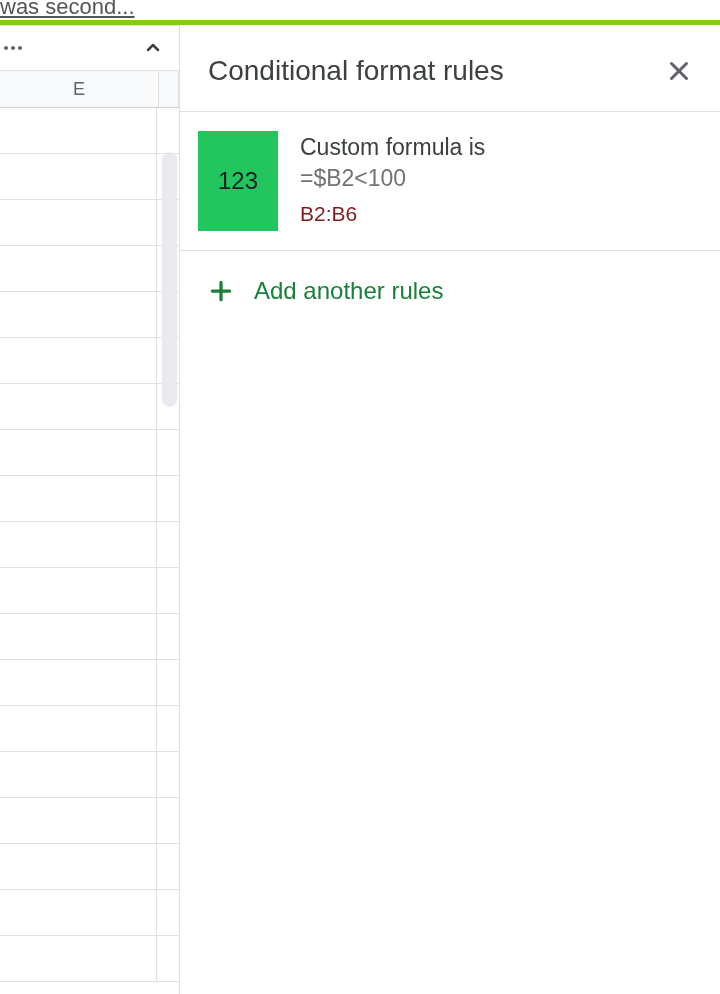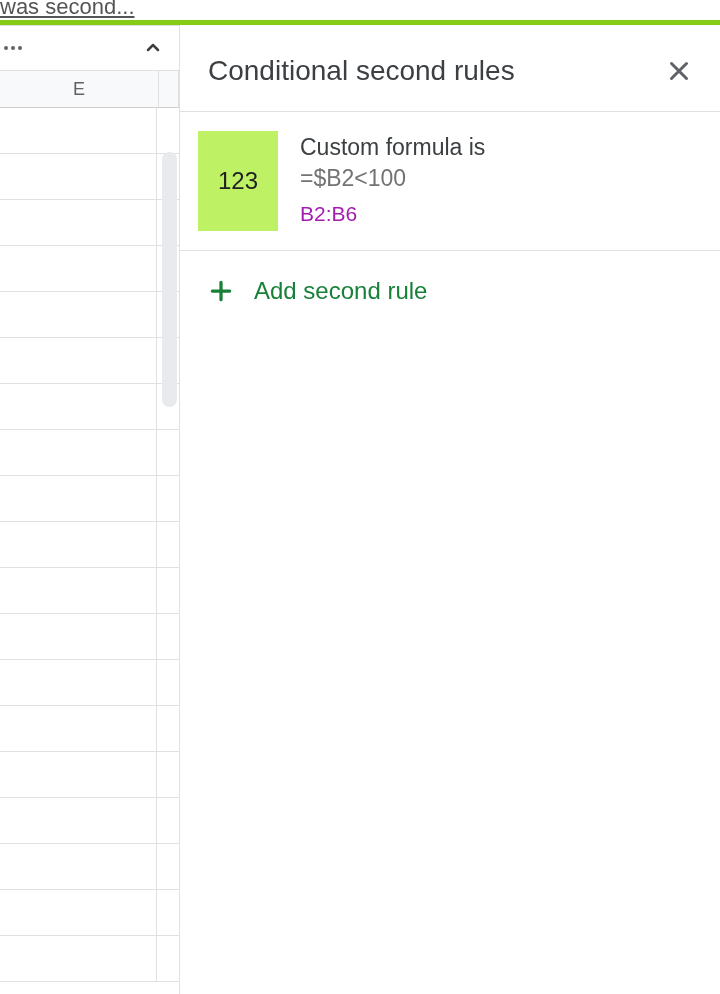--- a/index.html
+++ b/index.html
@@ -154,21 +154,21 @@
       color: #3c4043;
       line-height: 1.3;
     }
     .rule-formula {
       font-size: 23px;
       color: #737373;
       margin-top: 2px;
     }
     .rule-range {
       font-size: 21px;
-      color: #a21caf;
+      color: #7f1d1d;
       margin-top: 10px;
     }
 
     .add-rule {
       display: flex;
       align-items: center;
       padding: 26px 28px;
       color: #188038;
       gap: 20px;
       cursor: pointer;
@@ -282,40 +282,40 @@
       <div class="row">
           <div class="cell-main"></div>
           <div class="cell-narrow"></div>
         </div>
     </div>
     <div class="scrollbar-track"></div>
   </div>
 
   <div class="side-panel">
     <div class="panel-header">
-      <div class="panel-title">Conditional second rules</div>
+      <div class="panel-title">Conditional format rules</div>
       <div class="close-icon">
         <svg viewBox="0 0 24 24">
             <path d="M6 6 L18 18 M18 6 L6 18" stroke="#5f6368" stroke-width="2.4" stroke-linecap="round"></path>
           </svg>
       </div>
     </div>
 
     <div class="rule-item">
-      <div class="rule-swatch" style="background:#bef264;">123</div>
+      <div class="rule-swatch" style="background:#22c55e;">123</div>
       <div class="rule-texts">
         <div class="rule-condition">Custom formula is</div>
         <div class="rule-formula">=$B2&lt;100</div>
         <div class="rule-range">B2:B6</div>
       </div>
     </div>
 
     <div class="add-rule">
       <span class="plus-icon">
         <svg viewBox="0 0 24 24">
             <path d="M12 4 V20 M4 12 H20" stroke="#188038" stroke-width="3" stroke-linecap="round"></path>
           </svg>
       </span>
-      <span>Add second rule</span>
+      <span>Add another rules</span>
     </div>
   </div>
 
 </div>
 
 </body></html>

